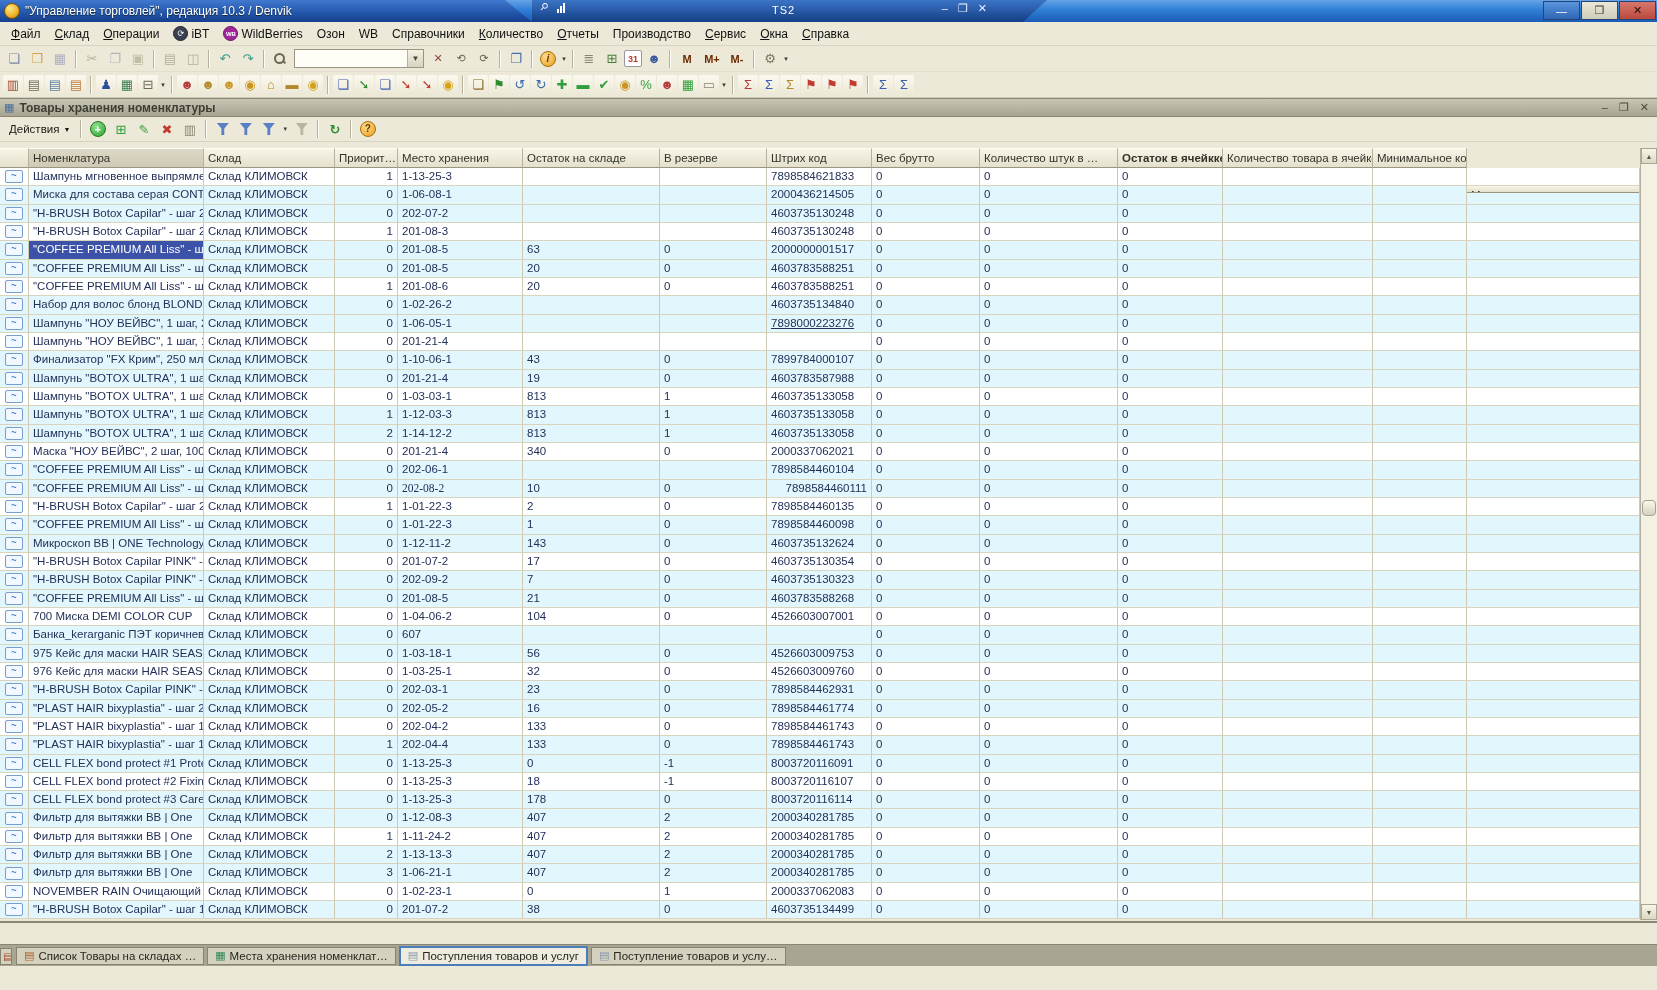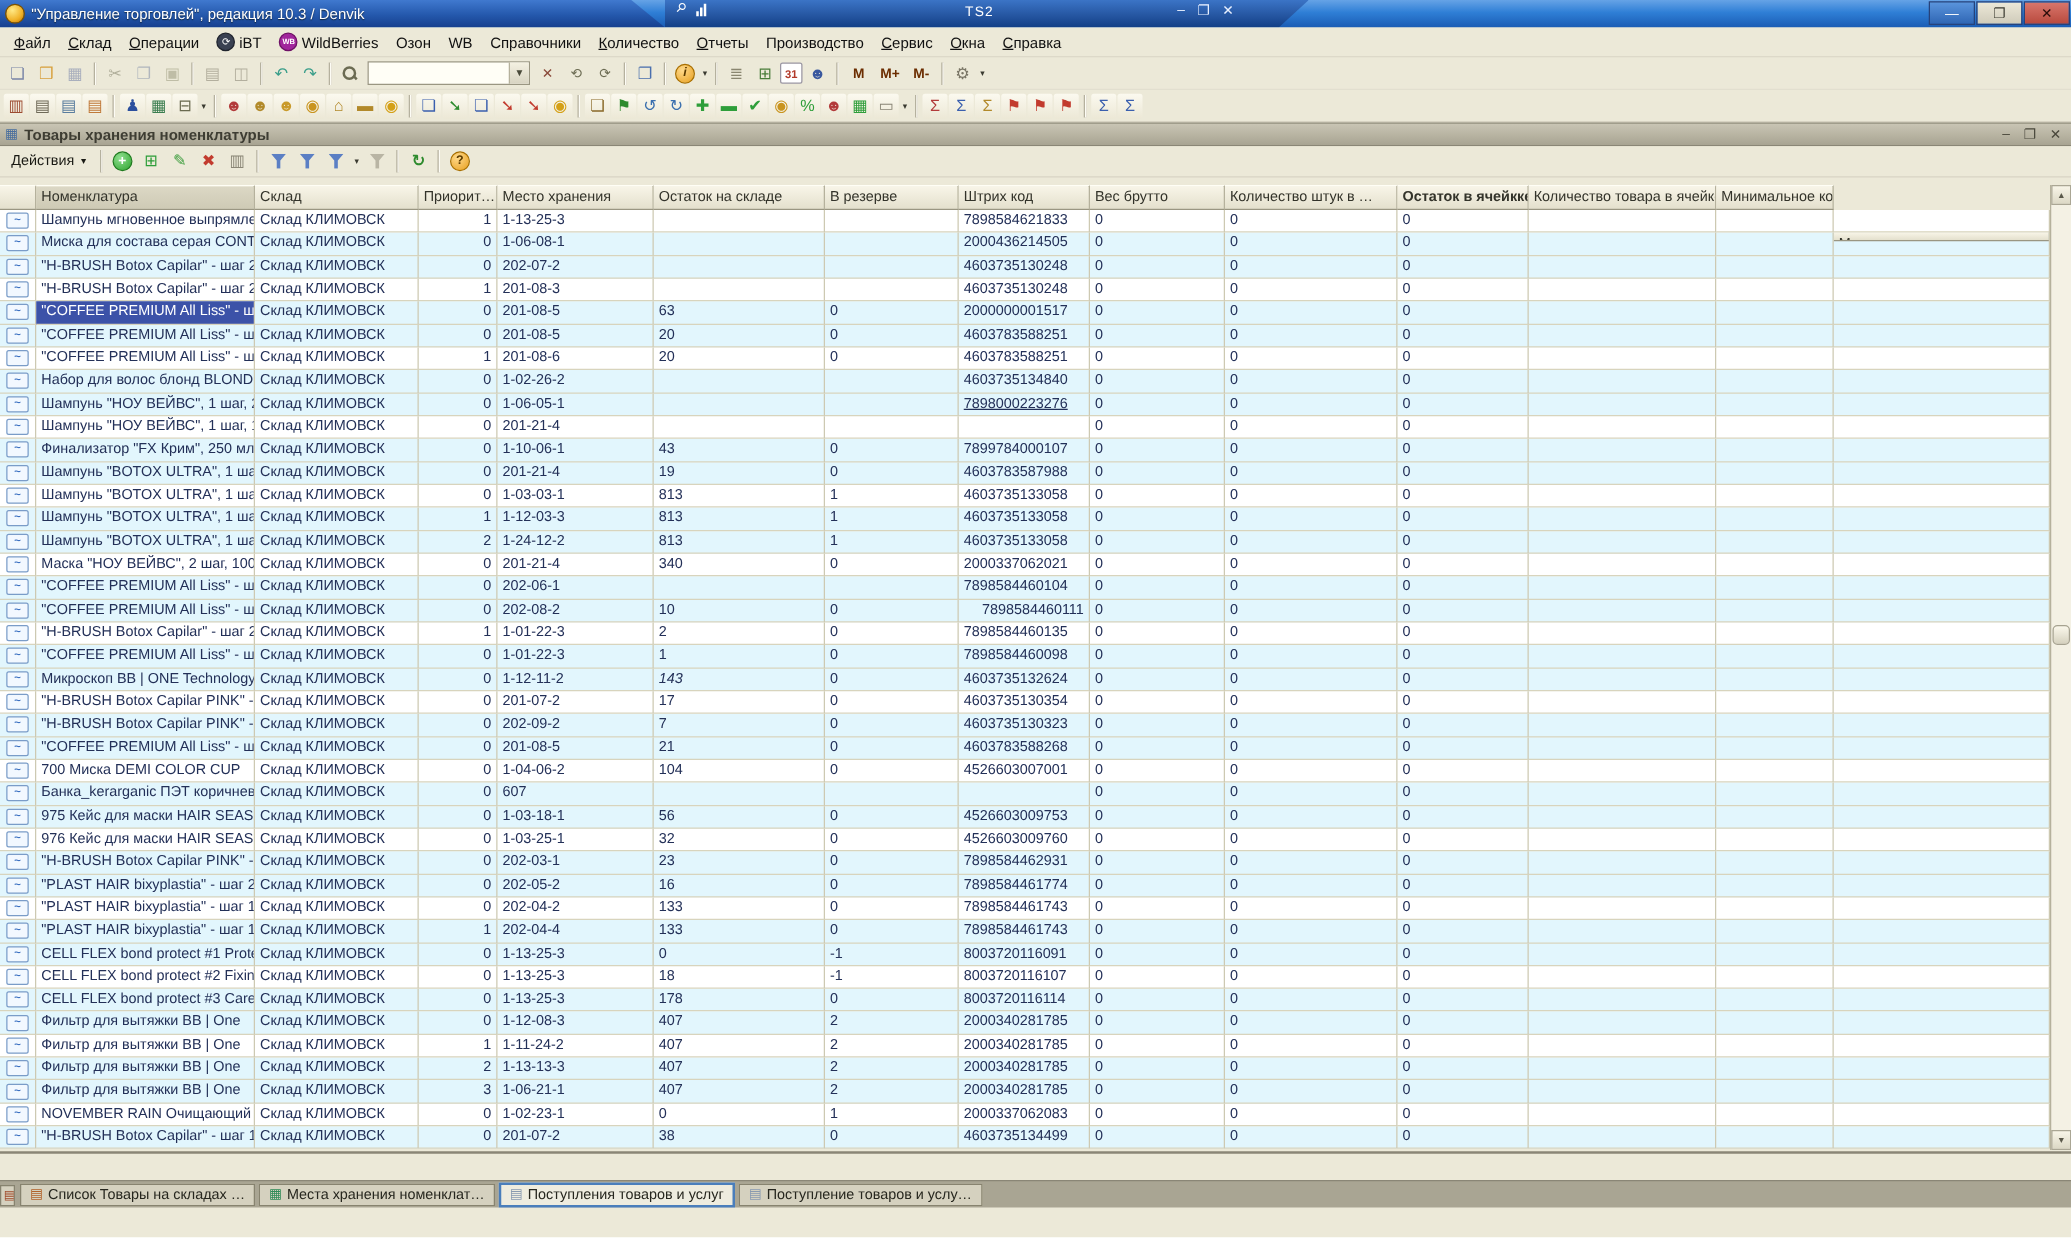--- a/index.html
+++ b/index.html
@@ -620,21 +620,21 @@
           <div class="cell" style="width: 94px;"></div>
           <div class="cell" style="width: 173px;"></div>
         </div>
         <div class="trow c">
           <div class="cell iconcell" style="width: 29px;">
             <span class="rowicon">~</span>
           </div>
           <div class="cell" style="width: 175px;">Шампунь "BOTOX ULTRA", 1 ша…</div>
           <div class="cell" style="width: 131px;">Склад КЛИМОВСК</div>
           <div class="cell num" style="width: 63px;">2</div>
-          <div class="cell" style="width: 125px;">1-24-12-2</div>
+          <div class="cell" style="width: 125px;">1-14-12-2</div>
           <div class="cell" style="width: 137px;">813</div>
           <div class="cell" style="width: 107px;">1</div>
           <div class="cell" style="width: 105px;">4603735133058</div>
           <div class="cell" style="width: 108px;">0</div>
           <div class="cell" style="width: 138px;">0</div>
           <div class="cell" style="width: 105px;">0</div>
           <div class="cell" style="width: 150px;"></div>
           <div class="cell" style="width: 94px;"></div>
           <div class="cell" style="width: 173px;"></div>
         </div>
@@ -674,21 +674,21 @@
           <div class="cell" style="width: 94px;"></div>
           <div class="cell" style="width: 173px;"></div>
         </div>
         <div class="trow c">
           <div class="cell iconcell" style="width: 29px;">
             <span class="rowicon">~</span>
           </div>
           <div class="cell" style="width: 175px;">"COFFEE PREMIUM All Liss" - шаг…</div>
           <div class="cell" style="width: 131px;">Склад КЛИМОВСК</div>
           <div class="cell num" style="width: 63px;">0</div>
-          <div class="cell" style="width: 125px;">202-08-2</div>
+          <div class="cell" style="width: 125px; font-family: Liberation Serif, serif;">202-08-2</div>
           <div class="cell" style="width: 137px;">10</div>
           <div class="cell" style="width: 107px;">0</div>
           <div class="cell" style="width: 105px; text-align: right;">7898584460111</div>
           <div class="cell" style="width: 108px;">0</div>
           <div class="cell" style="width: 138px;">0</div>
           <div class="cell" style="width: 105px;">0</div>
           <div class="cell" style="width: 150px;"></div>
           <div class="cell" style="width: 94px;"></div>
           <div class="cell" style="width: 173px;"></div>
         </div>
@@ -729,21 +729,21 @@
           <div class="cell" style="width: 173px;"></div>
         </div>
         <div class="trow c">
           <div class="cell iconcell" style="width: 29px;">
             <span class="rowicon">~</span>
           </div>
           <div class="cell" style="width: 175px;">Микроскоп BB | ONE Technology …</div>
           <div class="cell" style="width: 131px;">Склад КЛИМОВСК</div>
           <div class="cell num" style="width: 63px;">0</div>
           <div class="cell" style="width: 125px;">1-12-11-2</div>
-          <div class="cell" style="width: 137px; font-style: italic;">143</div>
+          <div class="cell" style="width: 137px;">143</div>
           <div class="cell" style="width: 107px;">0</div>
           <div class="cell" style="width: 105px;">4603735132624</div>
           <div class="cell" style="width: 108px;">0</div>
           <div class="cell" style="width: 138px;">0</div>
           <div class="cell" style="width: 105px;">0</div>
           <div class="cell" style="width: 150px;"></div>
           <div class="cell" style="width: 94px;"></div>
           <div class="cell" style="width: 173px;"></div>
         </div>
         <div class="trow w">

